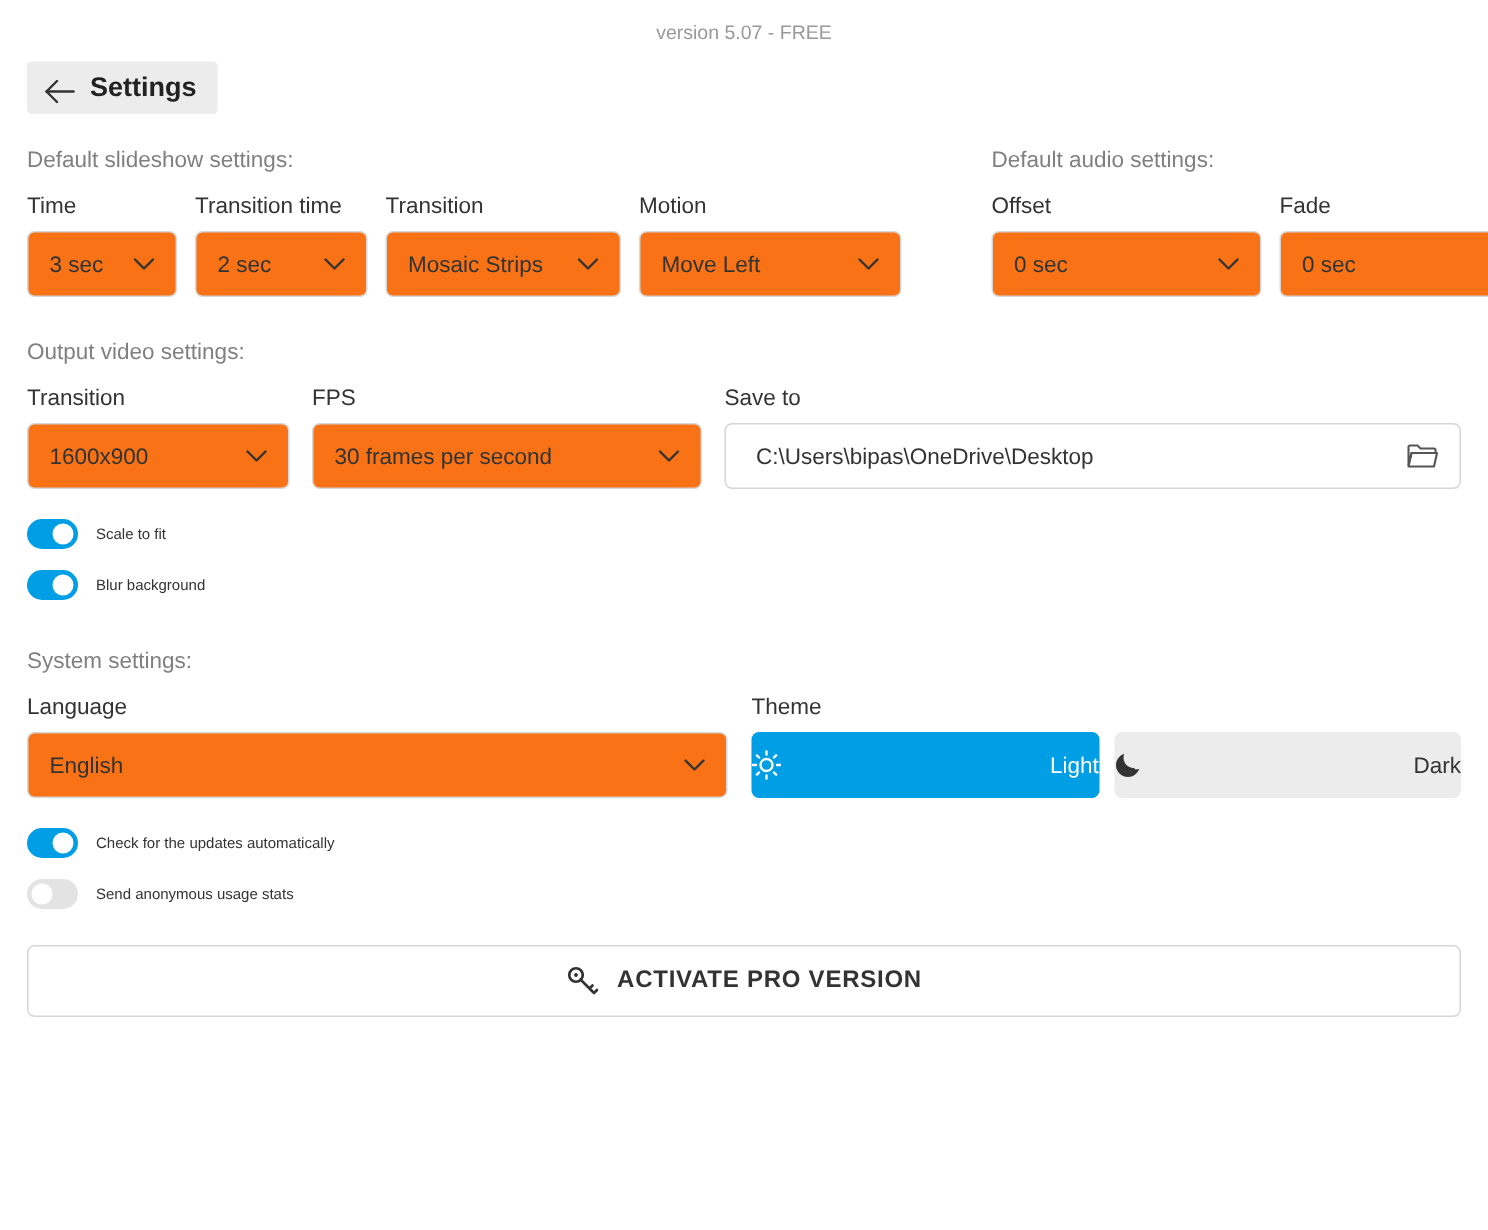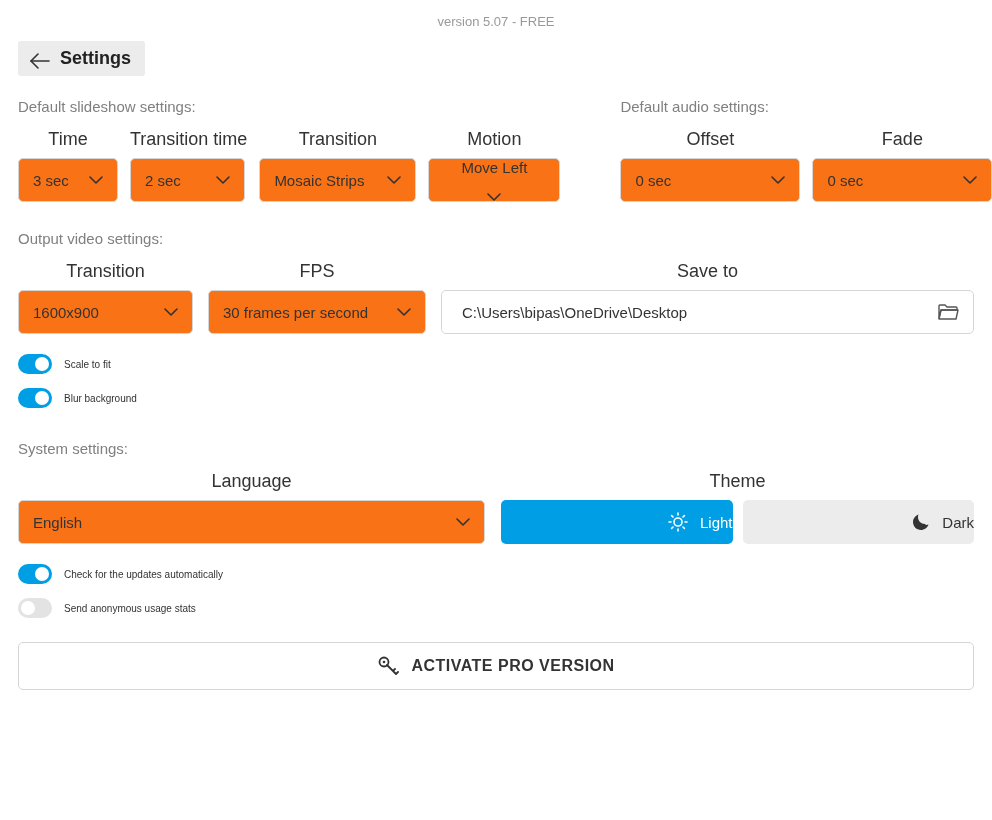--- a/index.html
+++ b/index.html
@@ -63,23 +63,22 @@
     .fields-row {
       display: flex;
       gap: 12px;
     }
     .field {
       display: flex;
       flex-direction: column;
       gap: 8px;
     }
     .field-label {
-      font-size: 18px;
-      color: #333333;
-      text-align: center;
+      font-size: 15px;
+      color: #333333;
     }
     .select {
       display: flex;
       align-items: center;
       justify-content: space-between;
       border: 1px solid #d6d6d6;
       border-radius: 5px;
       padding: 0 14px;
       height: 44px;
       background: #f97316;
@@ -99,25 +98,25 @@
       border-radius: 5px;
       padding: 0 14px;
       height: 44px;
       background: #ffffff;
       font-size: 15px;
       color: #333333;
     }
     .w-time { width: 100px; }
     .w-ttime { width: 115px; }
     .w-transition { width: 157px; }
-    .w-motion { width: 132px; flex-direction: column; }
+    .w-motion { width: 175px; }
     .w-offset { width: 180px; }
     .w-fade { width: 180px; }
     .w-resolution { width: 175px; }
-    .w-fps { width: 218px; }
+    .w-fps { width: 260px; }
     .w-language { width: 467px; }
     .toggle-row {
       display: flex;
       align-items: center;
       gap: 12px;
       margin-bottom: 14px;
     }
     .toggle {
       width: 34px;
       height: 20px;
@@ -183,21 +182,21 @@
       display: flex;
       gap: 10px;
     }
     .theme-btn {
       flex: 1;
       height: 44px;
       border-radius: 5px;
       border: none;
       display: flex;
       align-items: center;
-      justify-content: flex-end;
+      justify-content: space-between;
       gap: 12px;
       font-size: 15px;
       cursor: pointer;
     }
     .theme-btn.light {
       background: #009ee5;
       color: #ffffff;
     }
     .theme-btn.dark {
       background: #ececec;

